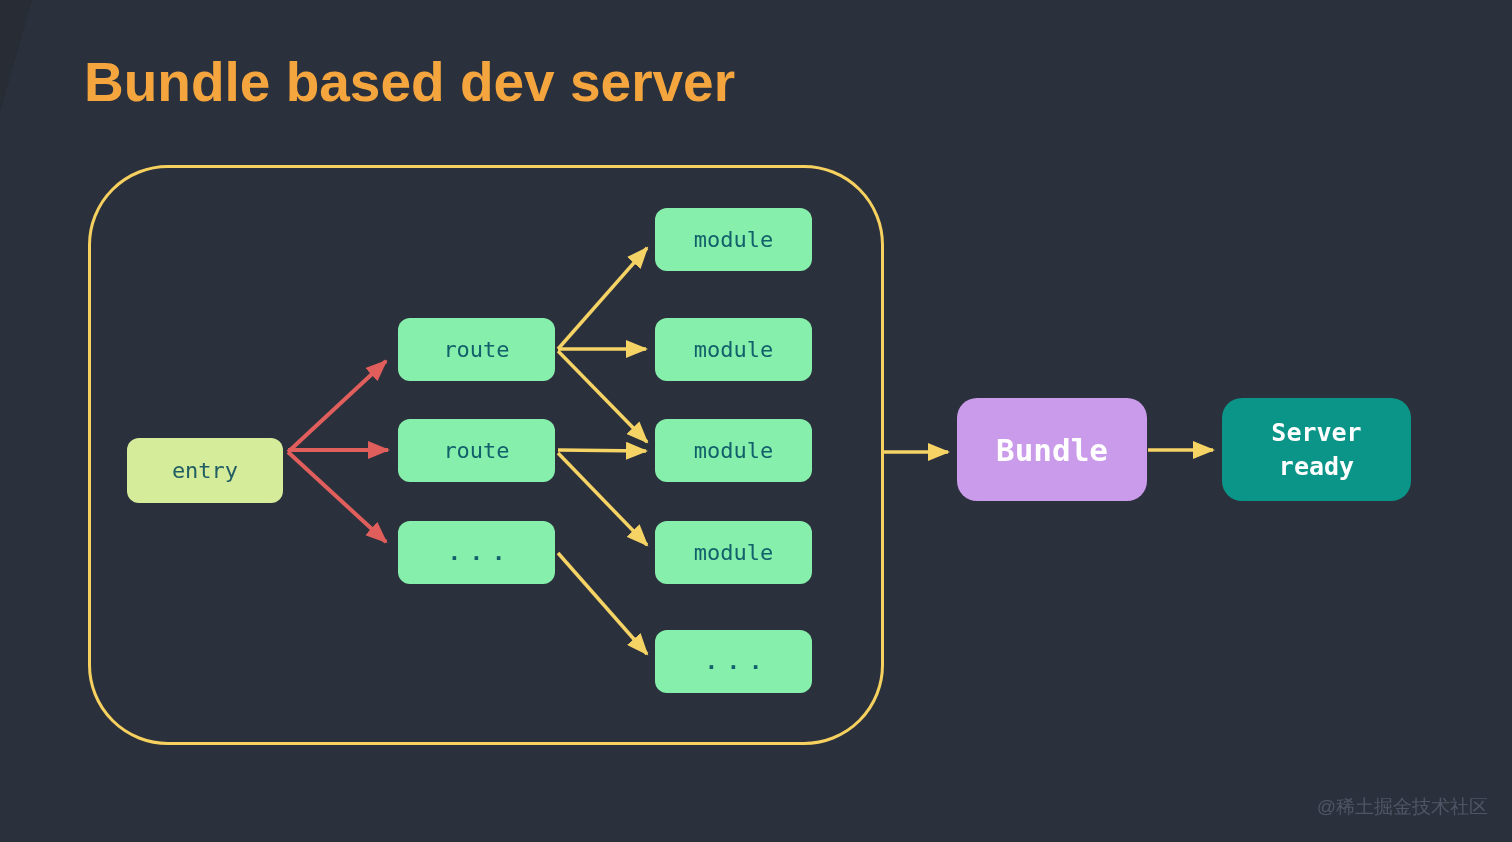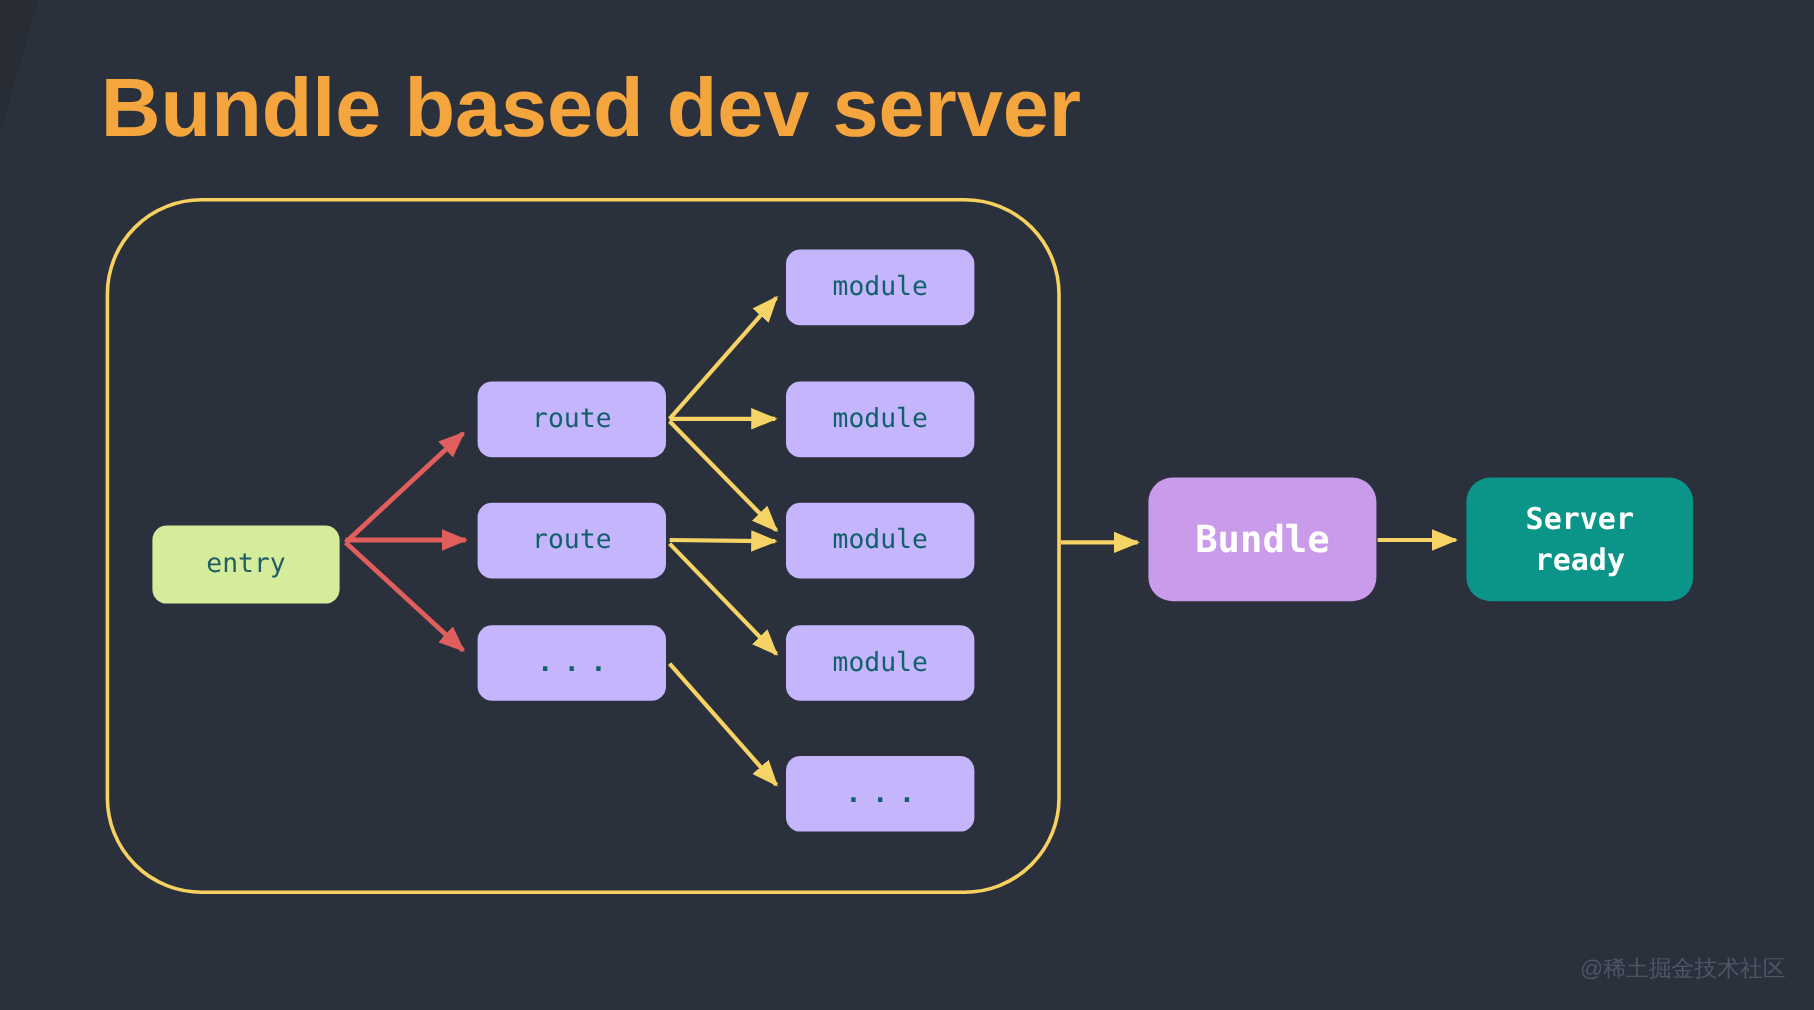--- a/index.html
+++ b/index.html
@@ -22,21 +22,21 @@
     background: #272c35;
     clip-path: polygon(0 0, 32px 0, 0 112px);
   }
   .title {
     position: absolute;
     left: 84px;
     top: 50px;
     margin: 0;
     font-family: "Liberation Sans", sans-serif;
     font-weight: 700;
-    font-size: 69px;
+    font-size: 55px;
     letter-spacing: 0px;
     color: #f4a53e;
   }
   .container-outline {
     position: absolute;
     left: 88px;
     top: 165px;
     width: 790px;
     height: 574px;
     border: 3px solid #f6d15f;
@@ -56,21 +56,21 @@
     align-items: center;
     justify-content: center;
     text-align: center;
     box-sizing: border-box;
   }
   .node.small {
     width: 157px;
     height: 63px;
     border-radius: 12px;
     font-size: 22px;
-    background: #c4b5fd;
+    background: #86efac;
     color: #11606a;
   }
   .node.entry {
     left: 127px;
     top: 418px;
     width: 156px;
     height: 65px;
     border-radius: 12px;
     font-size: 22px;
     background: #d5ec9a;

